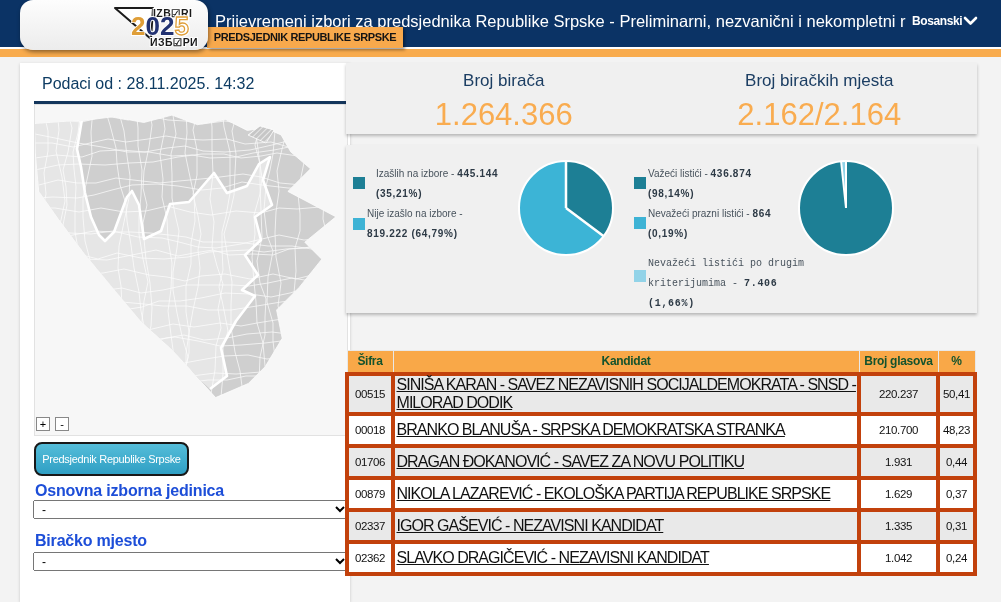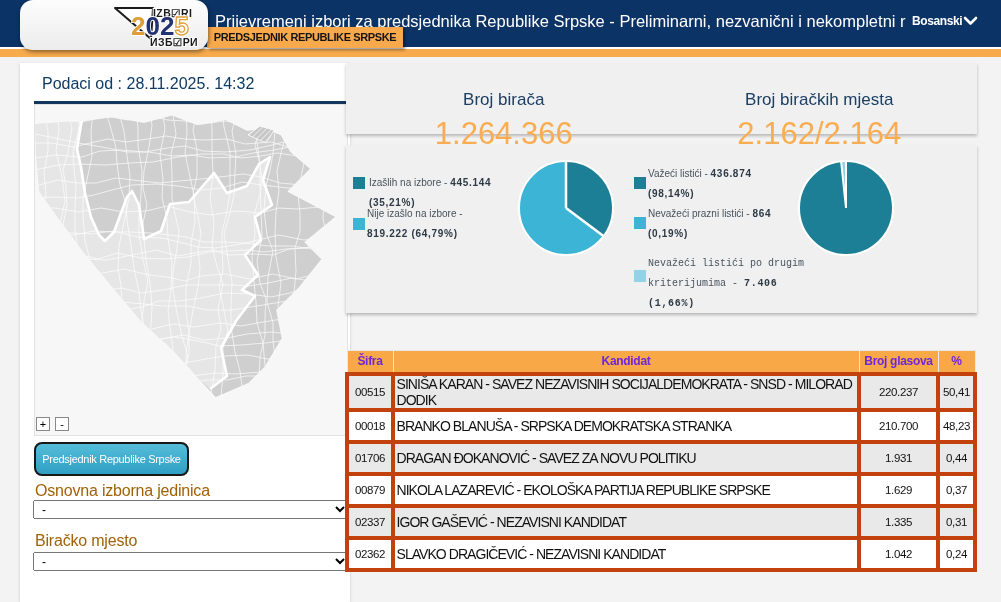--- a/index.html
+++ b/index.html
@@ -12,37 +12,37 @@
 .lang { position:absolute; left:912px; top:14px; color:#ffffff; font-size:12px; font-weight:bold; letter-spacing:-0.4px; z-index:3; }
 .chev { position:absolute; left:963px; top:16px; z-index:3; }
 .logobox { position:absolute; left:20px; top:0px; width:188px; height:50px; background:linear-gradient(#fdfdfd,#ececec); border-radius:13px; box-shadow:1px 2px 4px rgba(0,0,0,0.45); z-index:4; }
 .tab { position:absolute; left:207px; top:27px; width:196px; height:21px; background:#f8a94c; color:#141414; font-weight:bold; font-size:11px; letter-spacing:-0.38px; text-align:center; line-height:21px; z-index:3; box-shadow:2px 2px 3px rgba(0,0,0,0.4); }
 .leftcard { position:absolute; left:20px; top:63px; width:330px; height:539px; background:#ffffff; box-shadow:0 1px 3px rgba(0,0,0,0.18); }
 .podaci { position:absolute; left:22px; top:12px; color:#0e3c63; font-size:16px; }
 .pline { position:absolute; left:14px; top:38px; width:314px; height:3px; background:#14365c; }
 .mapbox { position:absolute; left:14px; top:41px; width:314px; height:332px; border:1px solid #e2e2e2; background:#f7f7f7; }
 .zbtn { position:absolute; width:14px; height:14px; background:#fff; border:1px solid #888; font-size:11px; line-height:12px; text-align:center; color:#000; }
 .tealbtn { position:absolute; left:14px; top:379px; width:155px; height:34px; background:linear-gradient(#55bdd9,#2f9fc4); border:2px solid #181818; border-radius:8px; color:#ffffff; font-size:11px; letter-spacing:-0.3px; text-align:center; line-height:30px; }
-.lbl { position:absolute; left:15px; color:#a16207; font-size:16px; letter-spacing:-0.2px; }
+.lbl { position:absolute; left:15px; color:#1d4ed8; font-size:16px; letter-spacing:-0.2px;font-weight:bold; }
 .sel { position:absolute; left:13px; width:316px; height:19px; font-size:12px; padding-left:4px; font-family:"Liberation Sans", sans-serif; }
 .statscard { position:absolute; left:346px; top:63px; width:631px; height:71px; background:#f0f0f0; box-shadow:0 2px 3px rgba(0,0,0,0.25); display:flex; }
 .stat { flex:1; text-align:center; }
-.stat .t { margin-top:27px; color:#1c3e63; font-size:17px; }
+.stat .t { margin-top:8px; color:#1c3e63; font-size:17px; }
 .stat .v { margin-top:6px; color:#f9ac50; font-size:31px; }
 .piecard { position:absolute; left:346px; top:145px; width:631px; height:168px; background:#f0f0f0; box-shadow:0 2px 3px rgba(0,0,0,0.25); }
 .sq { position:absolute; width:12px; height:12px; }
 .leg { position:absolute; font-size:10px; color:#47525c; line-height:19.8px; white-space:nowrap; }
 .leg b { color:#2d3a46; letter-spacing:0.7px; }
 table.res { position:absolute; left:345px; top:350px; border-collapse:collapse; table-layout:fixed; }
-table.res th { background:#f9a848; color:#6d28d9; font-size:12px; letter-spacing:-0.3px; height:23px; border:1px solid #e8e8e8; border-bottom:2px solid #fff; }
+table.res th { background:#f9a848; color:#14532d; font-size:12px; letter-spacing:-0.3px; height:23px; border:1px solid #e8e8e8; border-bottom:2px solid #fff; }
 table.res td { height:32px; font-size:11.5px; letter-spacing:-0.35px; color:#111; border:4px solid #c2410c; padding:0; }
 table.res tr.odd td { background:#e9e9e9; }
 table.res tr.even td { background:#ffffff; }
 table.res td.c { text-align:center; }
-table.res td.name { padding-left:1.5px; letter-spacing:-0.95px; font-size:14px; }
+table.res td.name { padding-left:1.5px; letter-spacing:-0.95px; font-size:16px;text-decoration:underline; }
 </style>
 </head>
 <body>
 <div class="navy"></div>
 <div class="wline"></div>
 <div class="obar"></div>
 <div class="title">Prijevremeni izbori za predsjednika Republike Srpske - Preliminarni, nezvanični i nekompletni rezultati</div>
 <div class="lang">Bosanski</div>
 <svg class="chev" width="15" height="10" viewBox="0 0 15 10">
     <path d="M2 2 L7.5 7.5 L13 2" fill="none" stroke="#fff" stroke-width="2.6" stroke-linecap="round" stroke-linejoin="round"></path>
@@ -150,21 +150,21 @@
       <div class="v">1.264.366</div>
     </div>
   <div class="stat">
       <div class="t">Broj biračkih mjesta</div>
       <div class="v">2.162/2.164</div>
     </div>
 </div>
 
 <div class="piecard">
   <div class="sq" style="left:7px; top:32px; background:#1d7f95;"></div>
-  <div class="leg" style="left:23px; top:19px;margin-top:9px;">Izašlih na izbore - <b>445.144</b><br><b>(35,21%)</b></div>
+  <div class="leg" style="left:30px; top:19px;">Izašlih na izbore - <b>445.144</b><br><b>(35,21%)</b></div>
   <div class="sq" style="left:7px; top:73px; background:#3eb3d5;"></div>
   <div class="leg" style="left:21px; top:59px;">Nije izašlo na izbore -<br><b>819.222 (64,79%)</b></div>
   <svg width="100" height="100" viewBox="0 0 100 100" style="position:absolute;left:170px;top:13px;">
     <circle cx="50" cy="50" r="46.8" fill="#3cb4d6"></circle>
     <path d="M50 50 L50 3.2 A46.8 46.8 0 0 1 87.4 78.1 Z" fill="#1d7f95"></path>
     <path d="M50 50 L50 3.2 M50 50 L87.4 78.1" stroke="#fff" stroke-width="2.5" fill="none"></path>
     <circle cx="50" cy="50" r="47" fill="none" stroke="#fff" stroke-width="2"></circle>
   </svg>
   <div class="sq" style="left:288px; top:32px; background:#1d7f95;"></div>
   <div class="leg" style="left:302px; top:19px;">Važeći listići - <b>436.874</b><br><b>(98,14%)</b></div>

